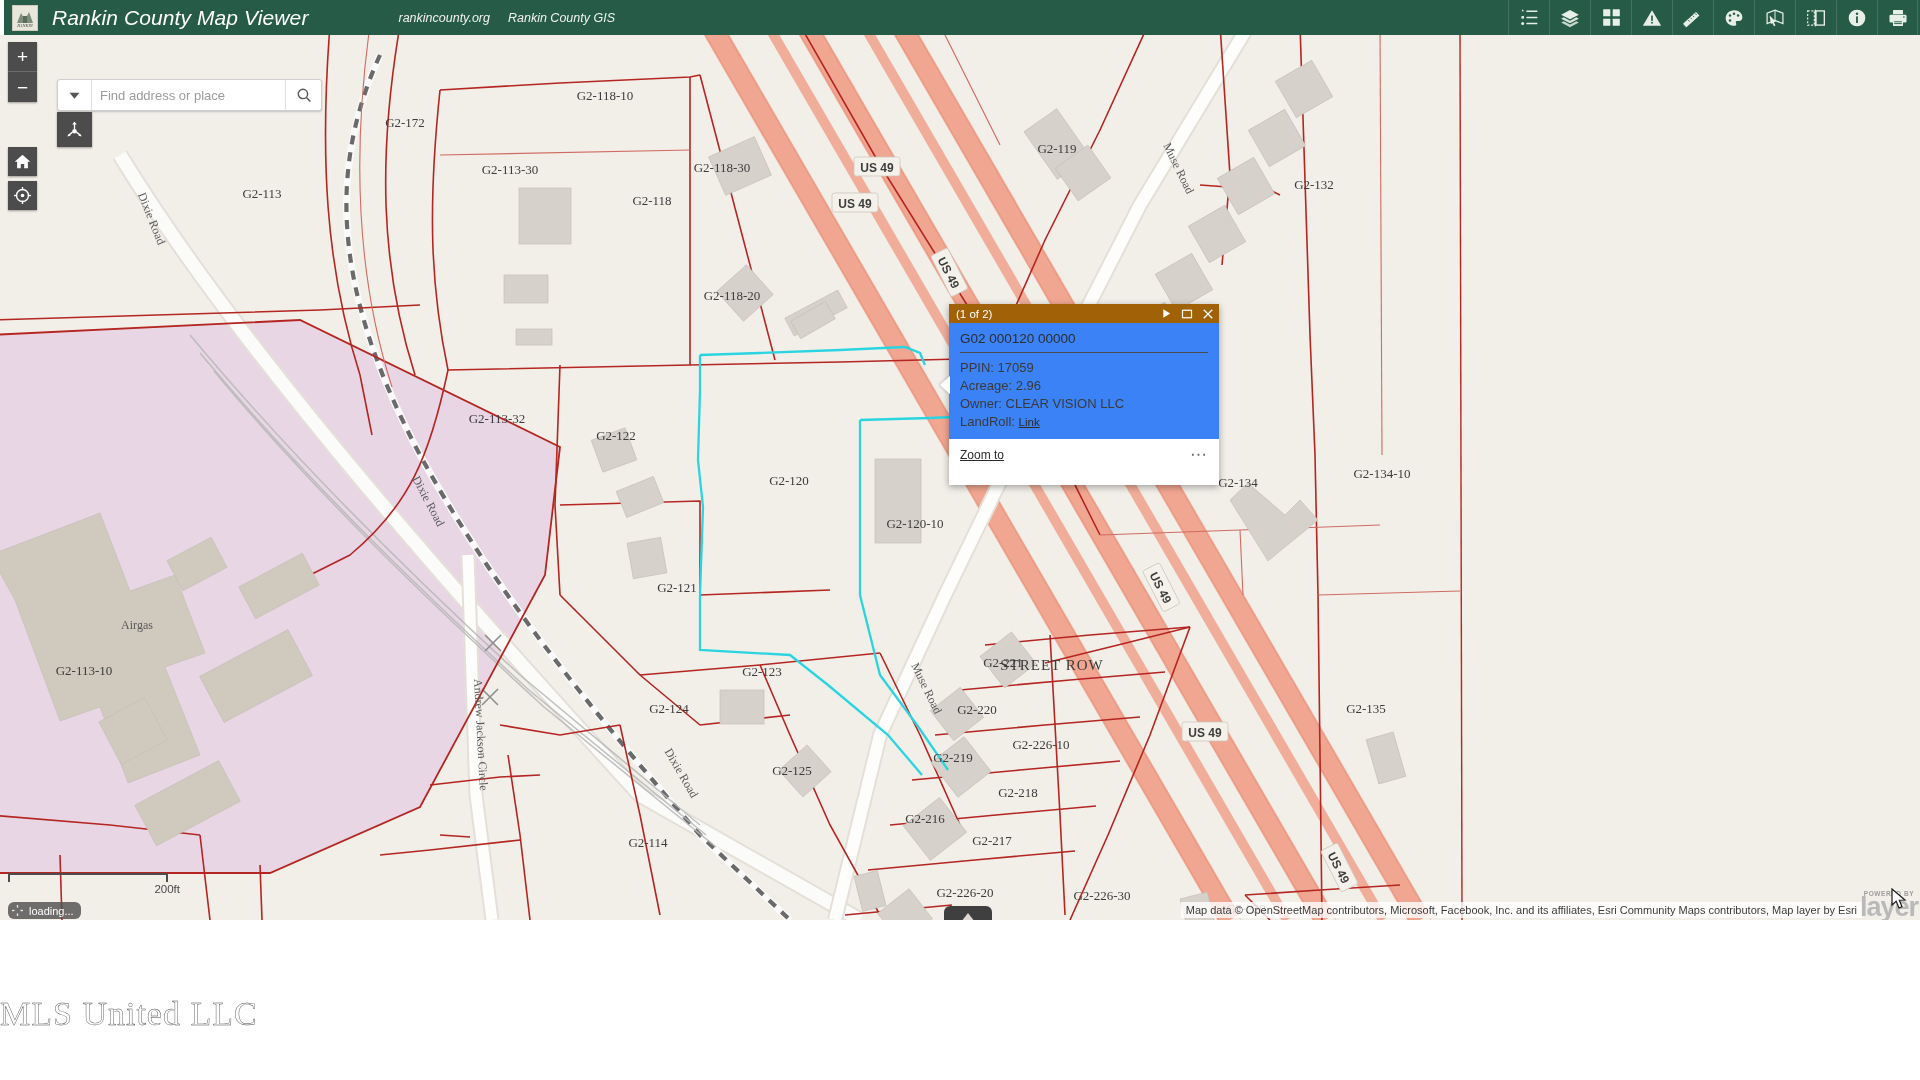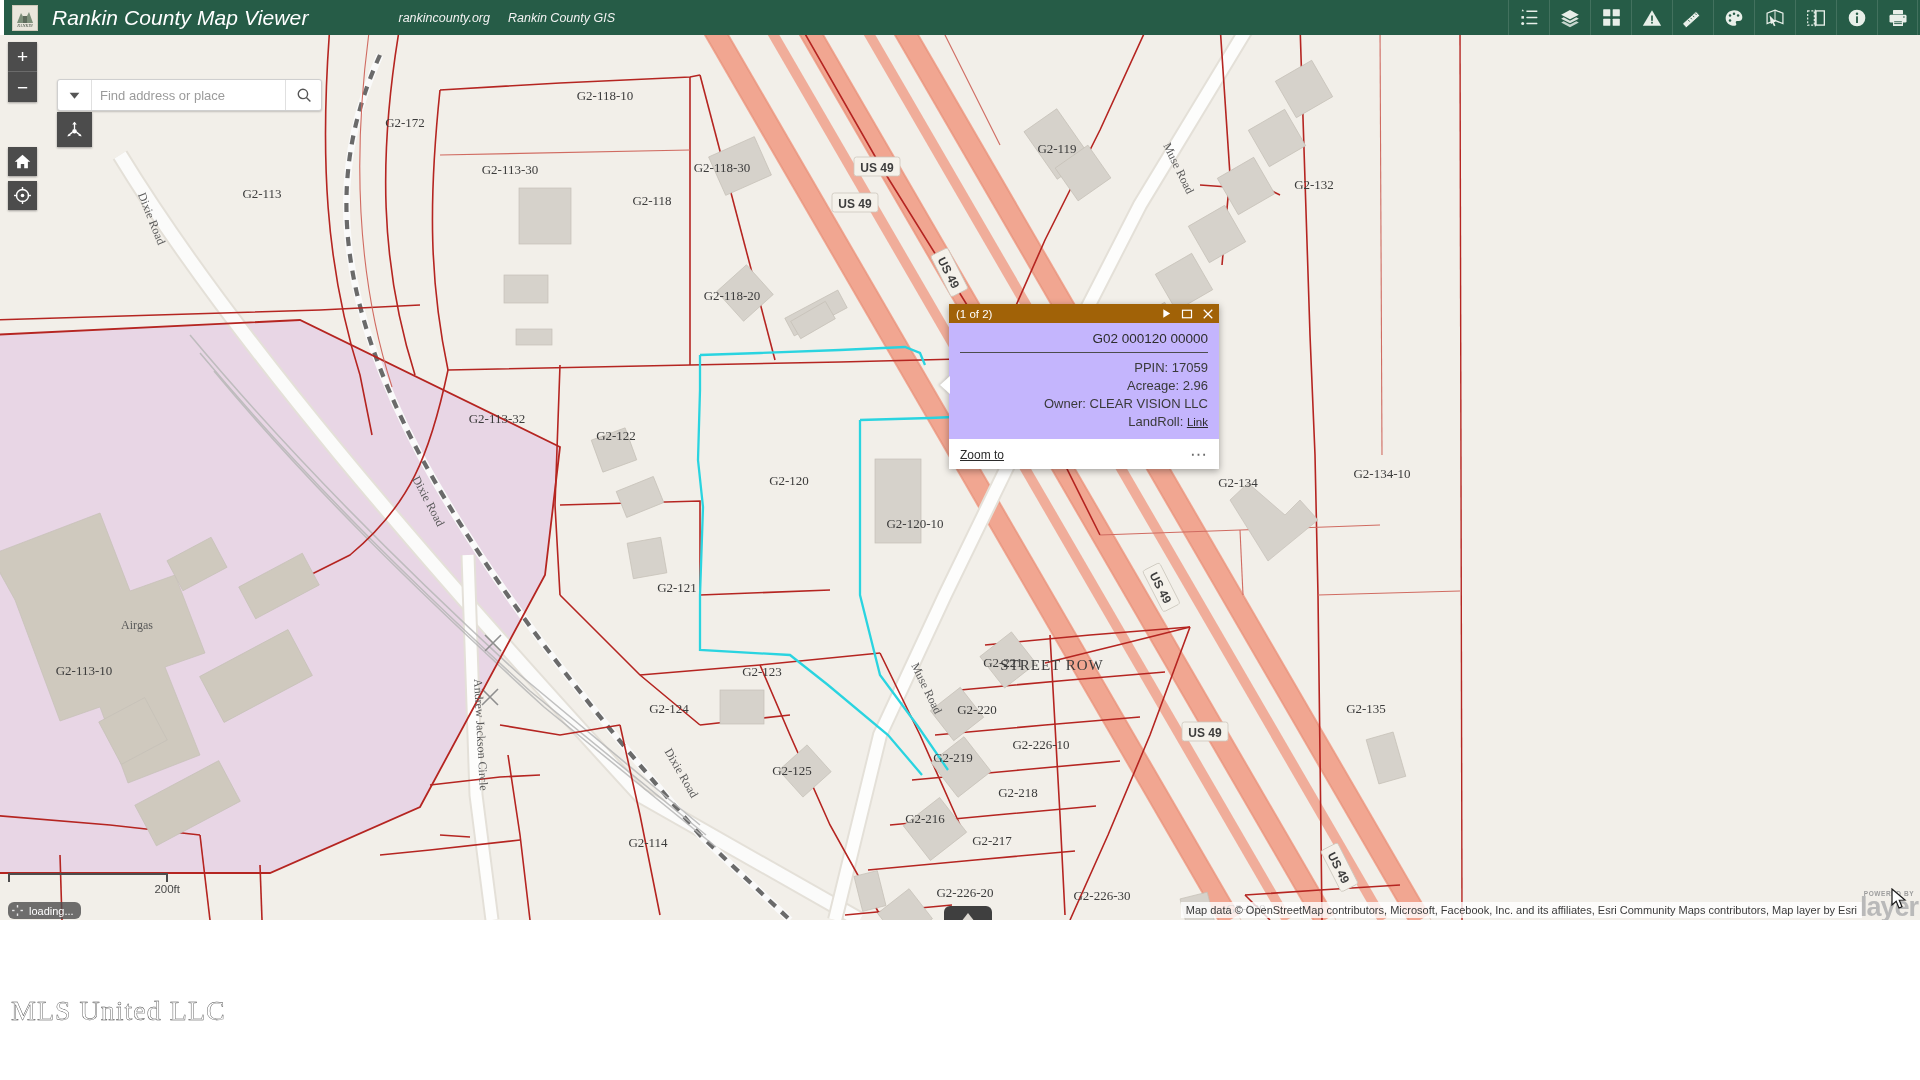--- a/index.html
+++ b/index.html
@@ -113,42 +113,42 @@
 
   
   #popup { position:absolute; left:949px; top:269px; width:270px; z-index:55;
            box-shadow:0 2px 7px rgba(0,0,0,.35); }
   #popup-header { height:19px; background:#a16207; display:flex;
                   align-items:center; padding:0 5px 0 7px; }
   #popup-count { color:#ffffff; font-size:11.5px; flex:1; white-space:nowrap;
                  font-family:"Liberation Sans",sans-serif; }
   .phbtn { color:#ffffff; margin-left:9px; cursor:pointer; display:flex;
            align-items:center; }
-  #popup-body { background:#c4b5fd; padding:8px 11px 8px 11px;text-align:right; }
+  #popup-body { background:#3b82f6; padding:8px 11px 8px 11px; }
   #popup-title { font-size:13.5px; color:#2d2d2d; padding-bottom:6px;
                  border-bottom:1px solid #4c4c4c; margin-bottom:6px;
                  font-family:"Liberation Sans",sans-serif; }
   .pfield { font-size:13px; color:#3a3a3a; line-height:18px;
             font-family:"Liberation Sans",sans-serif; }
   .pfield a { color:#2b2b2b; text-decoration:underline; font-size:11.5px; }
   #popup-footer { background:#fff; display:flex; align-items:center;
-                  padding:9px 11px 7px 11px; }
+                  padding:9px 11px 23px 11px; }
   #zoom-to { font-size:12px; color:#2b2b2b; text-decoration:underline;
              cursor:pointer; flex:1; font-family:"Liberation Sans",sans-serif; }
   #popup-more { color:#6a6a6a; font-size:17px; letter-spacing:1px; cursor:pointer;
                 line-height:8px; }
   #popup-tail { position:absolute; left:-9px; top:72px; width:0; height:0;
                 border-top:9px solid transparent; border-bottom:9px solid transparent;
                 border-right:10px solid #ffffff;
                 filter:drop-shadow(-2px 0 1px rgba(0,0,0,.12)); }
 
   
   #bottom-area { position:absolute; left:0; top:920px; width:1920px; height:160px;
                  background:#ffffff; }
-  #mls-text { position:absolute; left:11px; top:75px; font-size:28px;
+  #mls-text { position:absolute; left:0; top:75px; font-size:34px;
               color:#1d1d1d; font-family:"Liberation Serif", serif;
               letter-spacing:1px; opacity:.86;
               -webkit-text-stroke:0.4px #1d1d1d; color:transparent; }
 </style>
 </head>
 <body>
 
 <div id="app">
 
   <div id="header">

